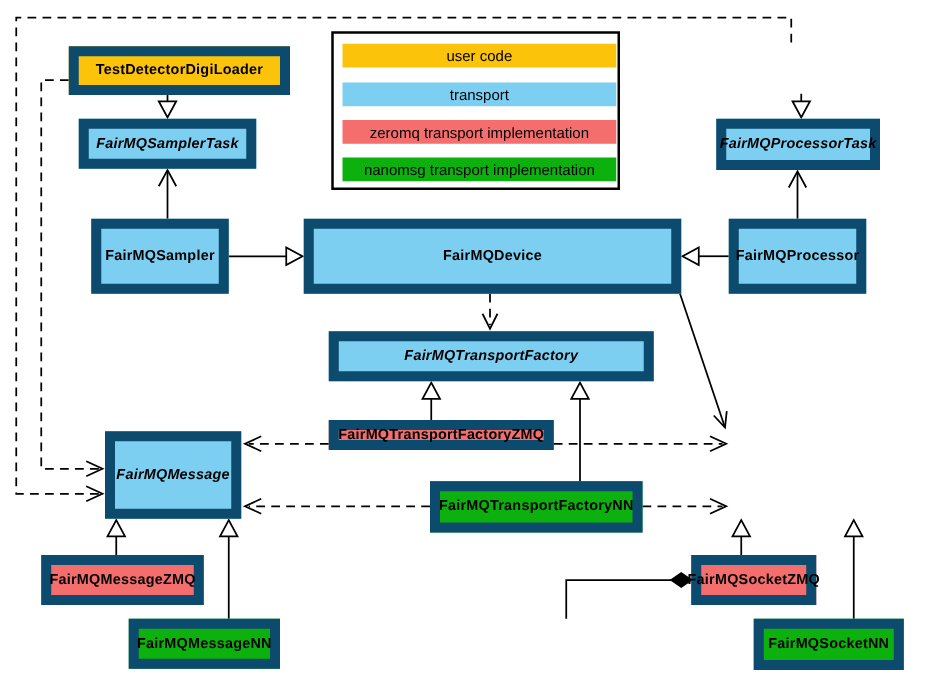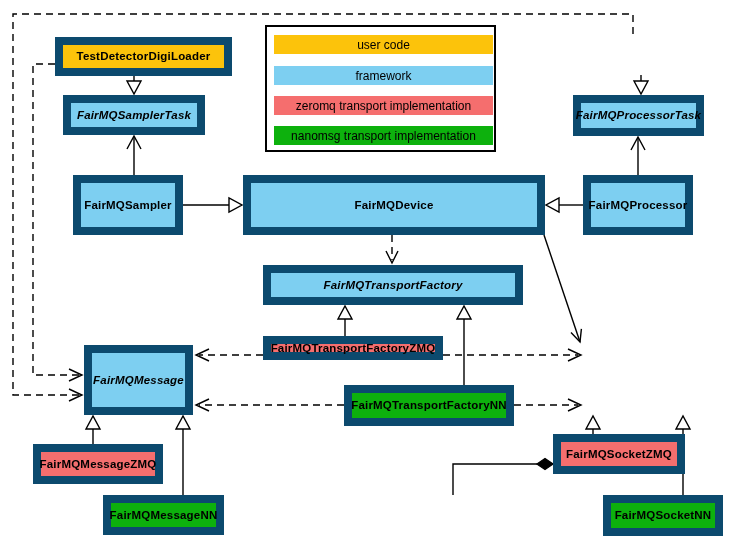--- a/index.html
+++ b/index.html
@@ -119,21 +119,21 @@
     <polyline points="69,389 82,395 69,401"></polyline>
 
     <g>
       <path d="M453,495 L453,464 L537,464"></path>
       <polygon points="537,464 545,458.5 553,464 545,469.5" fill="#000"></polygon>
     </g>
   </svg>
 
   <div id="legend">
     <div class="legend-bar" style="top: 8px; background-color: rgb(252, 195, 11);">user code</div>
-    <div class="legend-bar" style="top: 39px; background-color: rgb(125, 207, 241);">framework</div>
+    <div class="legend-bar" style="top: 39px; background-color: rgb(125, 207, 241);">transport</div>
     <div class="legend-bar" style="top: 69px; background-color: rgb(245, 110, 110);">zeromq transport implementation</div>
     <div class="legend-bar" style="top: 99px; background-color: rgb(13, 177, 13);">nanomsg transport implementation</div>
   </div>
 
   <div class="node cat-user" style="left:55px;top:37px;width:177px;height:39px">TestDetectorDigiLoader</div>
 
 
   <div class="node cat-fw abstract" style="left:63px;top:95px;width:142px;height:40px">FairMQSamplerTask</div>
 
   <div class="node cat-fw abstract" style="left:573px;top:95px;width:131px;height:41px">FairMQProcessorTask</div>
@@ -150,18 +150,18 @@
 
   <div class="node cat-nn" style="left:344px;top:385px;width:170px;height:41px">FairMQTransportFactoryNN</div>
 
   <div class="node cat-fw abstract" style="left:84px;top:345px;width:109px;height:70px">FairMQMessage</div>
 
 
   <div class="node cat-zmq" style="left:33px;top:444px;width:130px;height:40px">FairMQMessageZMQ</div>
 
   <div class="node cat-nn" style="left:103px;top:495px;width:121px;height:40px">FairMQMessageNN</div>
 
-  <div class="node cat-zmq" style="left:553px;top:434px;width:132px;height:40px">FairMQSocketZMQ</div>
+  <div class="node cat-zmq" style="left:553px;top:444px;width:100px;height:40px">FairMQSocketZMQ</div>
 
   <div class="node cat-nn" style="left:603px;top:495px;width:120px;height:41px">FairMQSocketNN</div>
 
 
 </div>
 
 </body></html>

